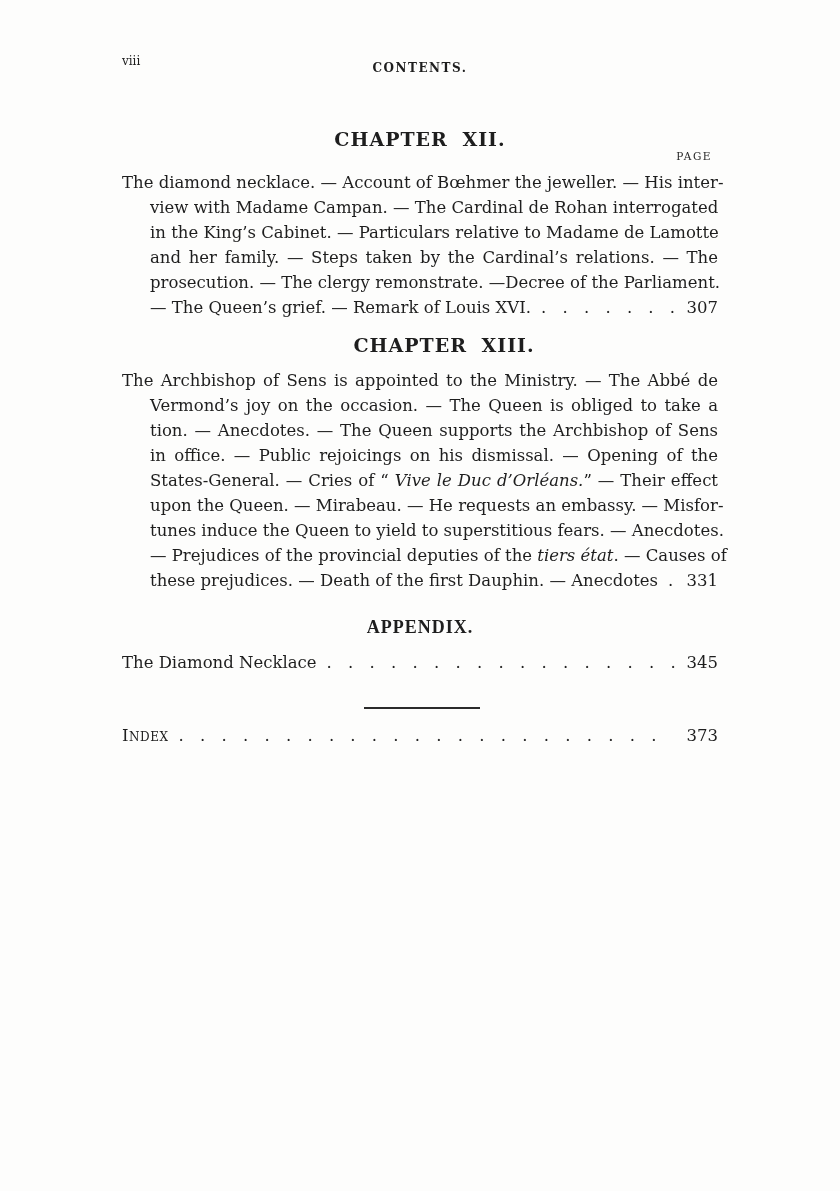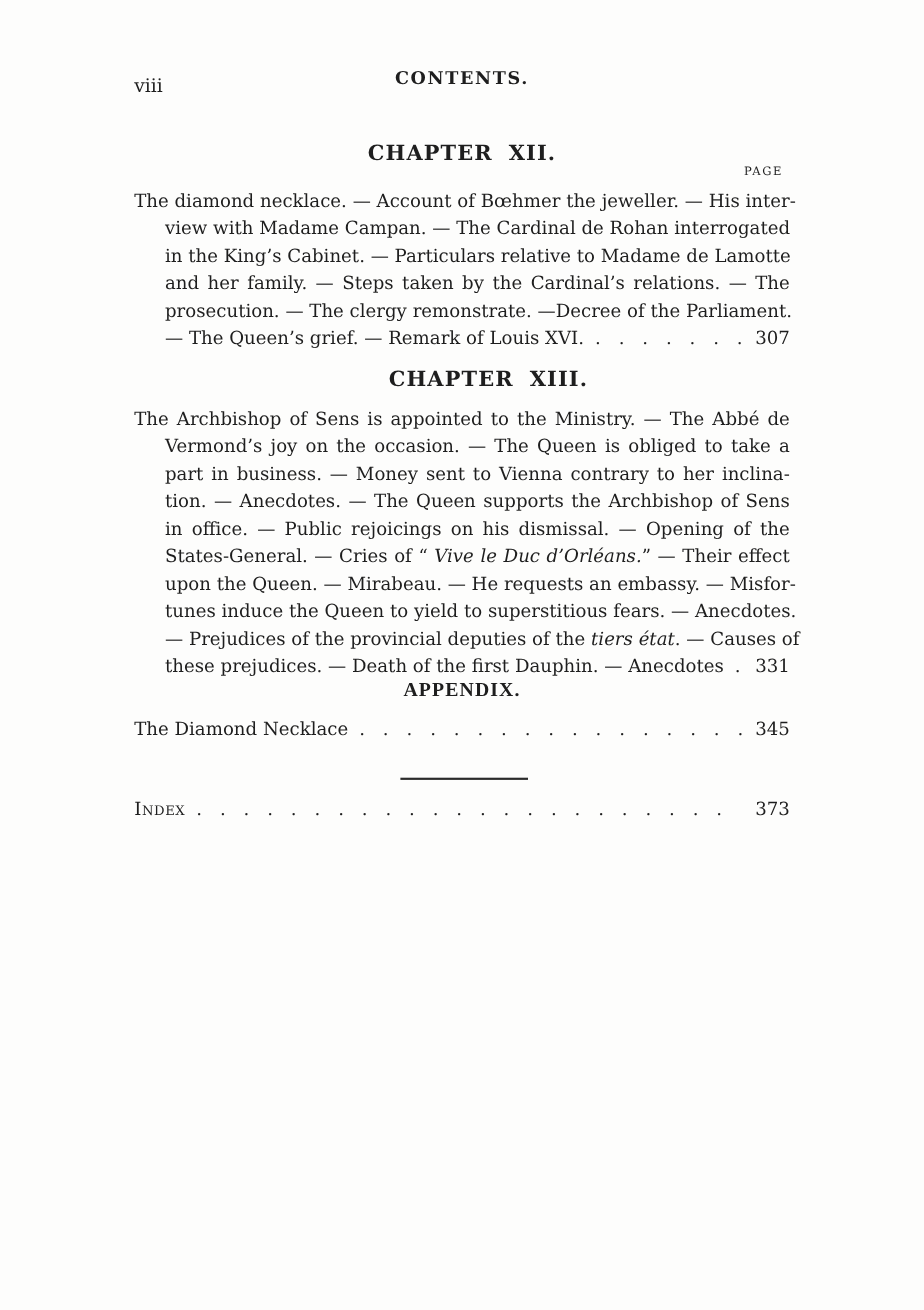--- a/index.html
+++ b/index.html
@@ -11,31 +11,31 @@
     position: relative;
     width: 840px;
     height: 1191px;
     background: #fdfdfc;
     color: #1e1e1e;
     font-family: "DejaVu Serif", "Liberation Serif", serif;
     overflow: hidden;
   }
   .folio {
     position: absolute;
-    top: 69px;
+    top: 54px;
     left: 122px;
-    font-size: 17px;
+    font-size: 12px;
   }
   .running-head {
     position: absolute;
     top: 61px;
     left: 0;
     right: 0;
     text-align: center;
-    font-size: 16px;
+    font-size: 12px;
     font-weight: bold;
     letter-spacing: 1.5px;
   }
   .chapter-heading {
     position: absolute;
     left: 0;
     right: 0;
     text-align: center;
     font-size: 19px;
     font-weight: bold;
@@ -125,21 +125,20 @@
       <span class="dots">. . . . . . . .</span>
       <span class="pg">307</span>
     </div>
   </div>
 
   <div class="chapter-heading h-ch13">CHAPTER XIII.</div>
 
   <div class="entry-block b-ch13">
     <div class="line">The Archbishop of Sens is appointed to the Ministry. — The Abbé de</div>
     <div class="line indent">Vermond’s joy on the occasion. — The Queen is obliged to take a</div>
-    <div class="line indent">part in business. — Money sent to Vienna contrary to her inclina-</div>
     <div class="line indent">tion. — Anecdotes. — The Queen supports the Archbishop of Sens</div>
     <div class="line indent">in office. — Public rejoicings on his dismissal. — Opening of the</div>
     <div class="line indent"><span>States-General. — Cries of “ </span><span class="it">Vive le Duc d’Orléans.</span><span>” — Their effect</span></div>
     <div class="line indent">upon the Queen. — Mirabeau. — He requests an embassy. — Misfor-</div>
     <div class="line indent">tunes induce the Queen to yield to superstitious fears. — Anecdotes.</div>
     <div class="line indent"><span>— Prejudices of the provincial deputies of the </span><span class="it">tiers état</span><span>. — Causes of</span></div>
     <div class="leader-line indent">
       <span class="lt">these prejudices. — Death of the first Dauphin. — Anecdotes</span>
       <span class="dots">. . .</span>
       <span class="pg">331</span>

